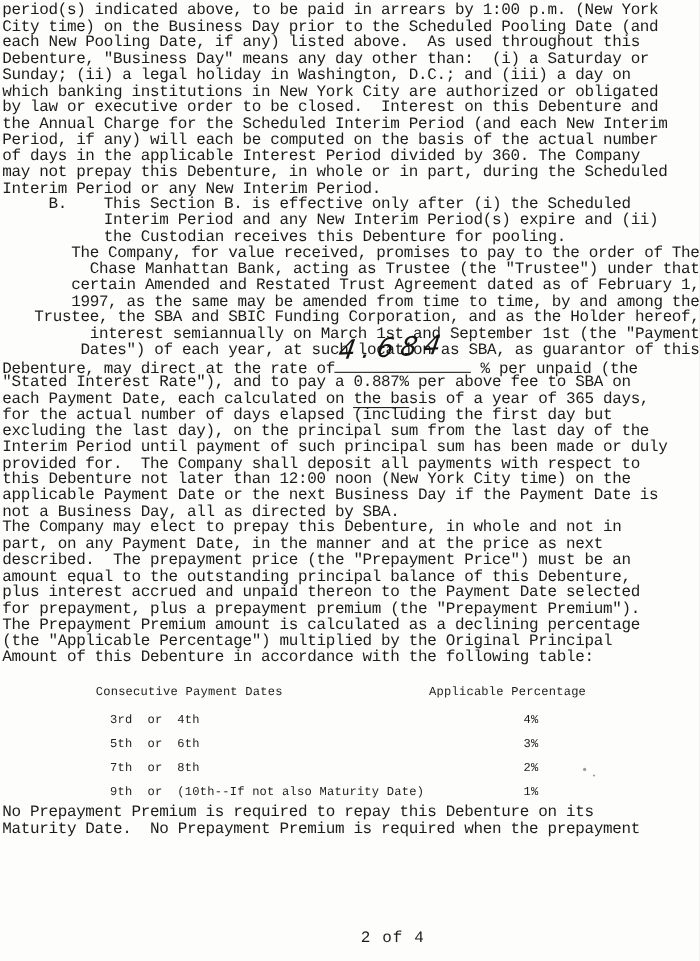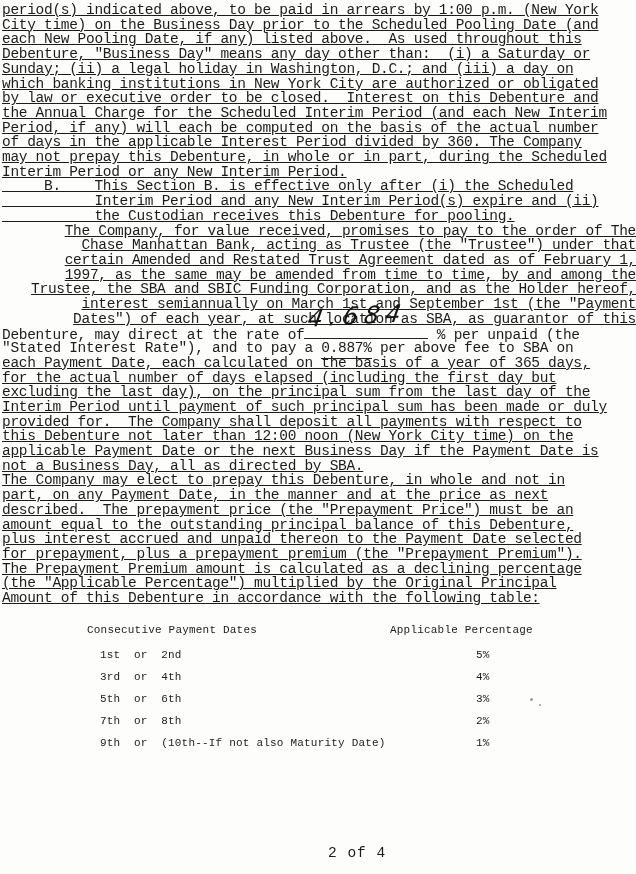--- a/index.html
+++ b/index.html
@@ -15,21 +15,20 @@
     line-height: 14.7px;
     box-sizing: border-box;
     padding: 3px 0 0 2px;
     overflow: hidden;
   }
   pre.block {
     margin: 0;
     font: inherit;
     white-space: pre;
     letter-spacing: -0.3px;
-    text-decoration: underline;
   }
   .bold { font-weight: bold; }
   .mt-heading { margin-top: 13px; }
   .mt-p { margin-top: 12px; text-align: right; }
   .mt-p3 { margin-top: 19px; }
   .line { white-space: pre; height: 14.7px; letter-spacing: -0.3px; }
   .rate-slot {
     display: inline-block;
     width: 124px;
     height: 12px;
@@ -42,21 +41,21 @@
     left: 4px;
     top: -17px;
     font-family: "DejaVu Sans", sans-serif;
     font-style: italic;
     font-size: 24px;
     letter-spacing: 6px;
     white-space: nowrap;
     transform: rotate(-3deg) skewX(-12deg);
     color: #151515;
   }
-  .u-fee { border-bottom: 1.6px solid #222; padding-bottom: 2px; margin-top: 44px; }
+  .u-fee { border-bottom: 1.6px solid #222; padding-bottom: 14px; margin-top: 44px; }
   .pp-table {
     margin-top: 17px;
     font-size: 11px;
     font-weight: normal;
     letter-spacing: 0.2px;
   }
   .pp-table .hrow { position: relative; height: 21px; }
   .hdr-dates { position: absolute; left: 85px; top: 0; }
   .hdr-pct  { position: absolute; left: 388px; top: 0; }
   .trow { position: relative; height: 22px; }
@@ -132,41 +131,39 @@
 The Prepayment Premium amount is calculated as a declining percentage
 (the "Applicable Percentage") multiplied by the Original Principal
 Amount of this Debenture in accordance with the following table:</pre>
 
   <div class="pp-table">
     <div class="hrow">
       <span class="hdr-dates">Consecutive Payment Dates</span>
       <span class="hdr-pct">Applicable Percentage</span>
     </div>
     <div class="trow">
-      <span class="t-dates">1st  or  2nd</span>
-      <span class="t-pct">5%</span>
-    </div>
-    <div class="trow">
       <span class="t-dates">3rd  or  4th</span>
       <span class="t-pct">4%</span>
     </div>
     <div class="trow">
       <span class="t-dates">5th  or  6th</span>
       <span class="t-pct">3%</span>
     </div>
     <div class="trow">
       <span class="t-dates">7th  or  8th</span>
       <span class="t-pct">2%</span>
     </div>
     <div class="trow">
       <span class="t-dates">9th  or  (10th--If not also Maturity Date)</span>
       <span class="t-pct">1%</span>
     </div>
   </div>
 
+  <pre class="block mt-p4">No Prepayment Premium is required to repay this Debenture on its
+Maturity Date.  No Prepayment Premium is required when the prepayment</pre>
 
   <div class="footer">2 of 4</div>
 
   <div class="speck s1"></div>
   <div class="speck s2"></div>
   <div class="speck s3"></div>
 
 </div>
 
 </body></html>

